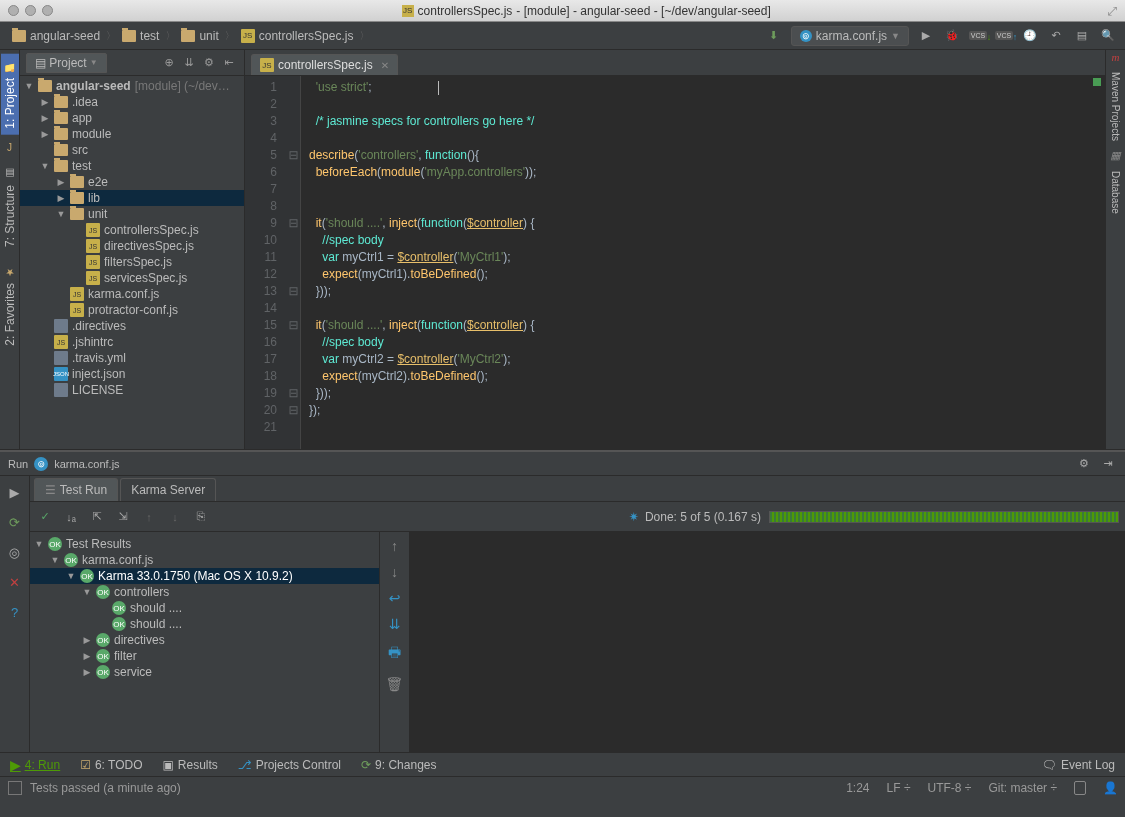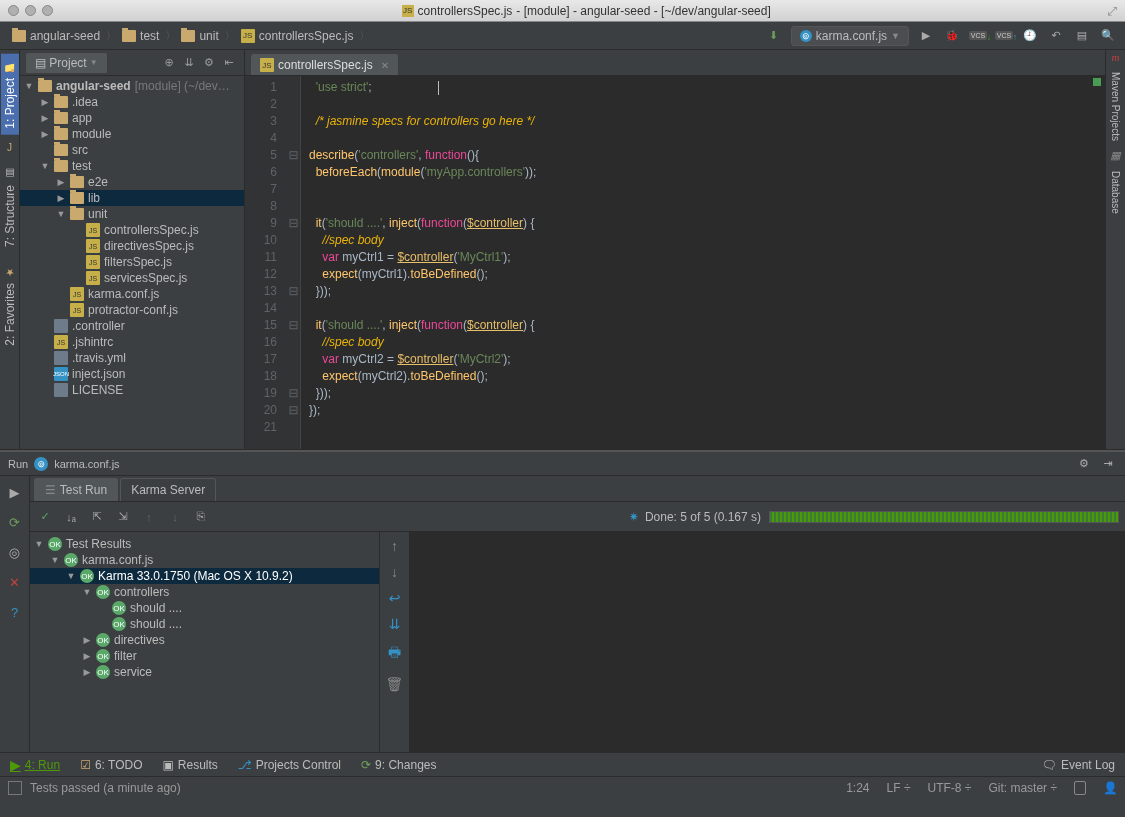--- a/index.html
+++ b/index.html
@@ -68,25 +68,25 @@
 .editor { flex: 1; display: flex; flex-direction: column; background: #2b2b2b; position: relative; }
 .tab-bar { height: 26px; background: #3c3f41; border-bottom: 1px solid #2b2b2b; display: flex; align-items: flex-end; padding-left: 6px; }
 .tab-bar .file-tab { background: #515658; border: 1px solid #555; border-bottom: none; border-radius: 3px 3px 0 0; padding: 3px 8px; display: flex; align-items: center; gap: 4px; font-size: 11px; color: #ddd; }
 .tab-bar .file-tab .close { color: #888; margin-left: 4px; font-size: 10px; }
 .code-area { flex: 1; display: flex; overflow: auto; font-family: Menlo, Consolas, monospace; font-size: 13px; line-height: 17px; }
 .gutter { width: 42px; background: #313335; text-align: right; padding: 3px 10px 0 0; color: #606366; }
 .fold-col { width: 14px; background: #313335; border-right: 1px solid #444; color: #606366; padding-top: 3px; font-size: 10px; text-align: center; }
 .fold-col div { height: 17px; }
 .code { flex: 1; padding: 3px 8px 0 8px; background: #2b2b2b; color: #a9b7c6; white-space: pre; }
 .code .line { height: 17px; }
-.kw { color: #ec4899; }
+.kw { color: #5eead4; }
 .str { color: #6a8759; }
 .fn { color: #ffc66d; }
 .par { color: #e8bf6a; text-decoration: underline; }
-.com { color: #eab308; font-style: italic; }
+.com { color: #5eead4; }
 .id { color: #a9b7c6; }
 .gutter div { height: 17px; }
 .editor .marker { position: absolute; right: 4px; top: 28px; width: 8px; height: 8px; background: #499c54; }
 .cursor { display: inline-block; width: 1px; height: 14px; background: #bbb; vertical-align: middle; }
 
 
 .rail-right { width: 20px; background: #3c3f41; border-left: 1px solid #2b2b2b; display: flex; flex-direction: column; align-items: center; }
 .rail-right .rail-item { writing-mode: vertical-rl; font-size: 10px; padding: 8px 2px; color: #bbb; }
 .rail-right .rail-icon { font-size: 11px; font-style: italic; font-family: serif; }
 .rail-right .m-ico { color: #c04040; }
@@ -294,21 +294,21 @@
           <span class="name blue-name">karma.conf.js</span>
         </div>
         <div class="tree-item ind-2">
           <span class="arrow none"></span>
           <span class="icon-js-file">JS</span>
           <span class="name">protractor-conf.js</span>
         </div>
         <div class="tree-item ind-1">
           <span class="arrow none"></span>
           <span class="icon-file"></span>
-          <span class="name">.controller</span>
+          <span class="name">.directives</span>
         </div>
         <div class="tree-item ind-1">
           <span class="arrow none"></span>
           <span class="icon-js-file">JS</span>
           <span class="name">.jshintrc</span>
         </div>
         <div class="tree-item ind-1">
           <span class="arrow none"></span>
           <span class="icon-file"></span>
           <span class="name">.travis.yml</span>

